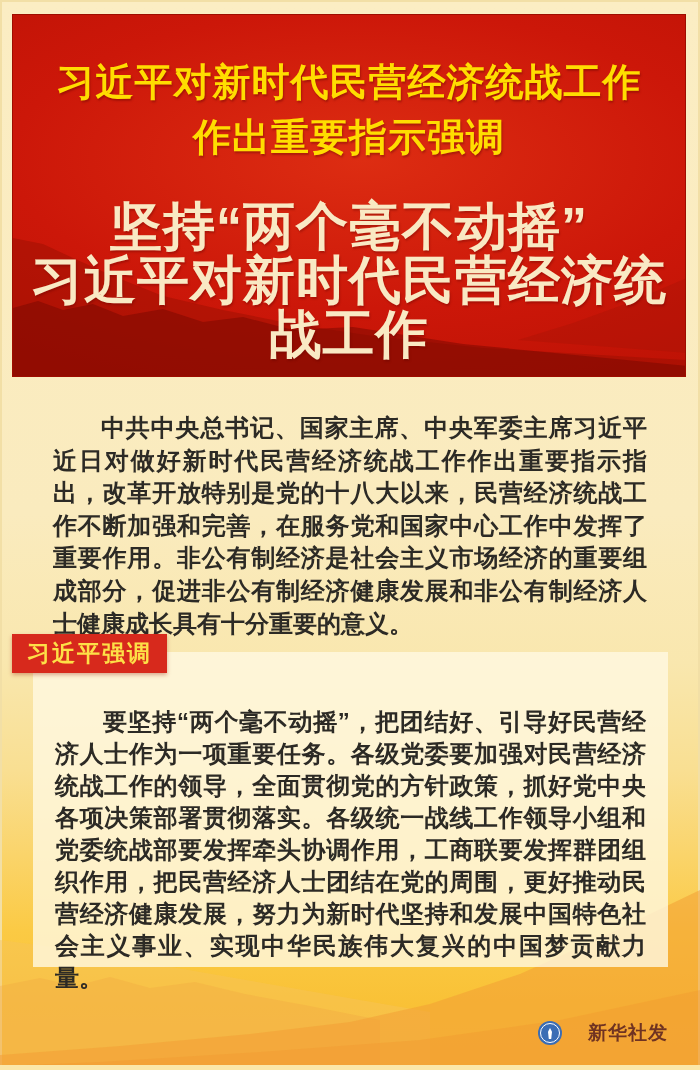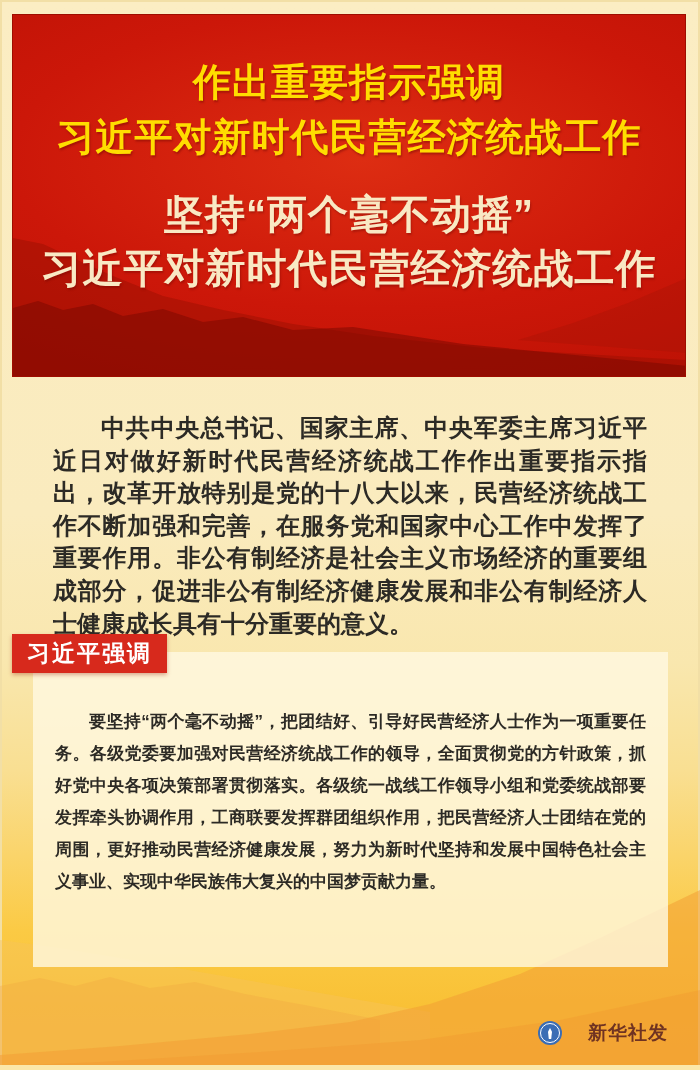--- a/index.html
+++ b/index.html
@@ -24,46 +24,46 @@
     background:radial-gradient(ellipse 95% 75% at 52% 40%, #DD2D12 0%, #CC1709 55%, #BB1104 100%);
     border:1px solid #9E0D00;box-sizing:border-box;overflow:hidden;
   }
   .banner-mtn{position:absolute;left:0;bottom:0;width:674px;height:218px;z-index:1;}
   .banner-title{
     position:relative;z-index:2;margin-top:40px;text-align:center;
     color:#FFDD00;font-weight:bold;font-size:38px;line-height:55px;
     text-shadow:1px 2px 2px rgba(90,0,0,0.35);letter-spacing:1px;
   }
   .banner-subtitle{
-    position:relative;z-index:2;margin-top:22px;text-align:center;
-    color:#F9E9C4;font-weight:bold;font-size:40px;line-height:54px;
+    position:relative;z-index:2;margin-top:34px;text-align:center;
+    color:#F9E9C4;font-weight:bold;font-size:52px;line-height:54px;
     text-shadow:1px 2px 2px rgba(90,0,0,0.30);letter-spacing:1px;
   }
 
   .intro{
     position:absolute;left:53px;top:412px;width:594px;margin:0;
     font-size:24px;line-height:32.6px;color:#2C2A25;font-weight:600;
     text-align:justify;text-indent:2em;z-index:2;
   }
 
   .section-label{
     position:absolute;left:12px;top:634px;width:155px;height:39px;z-index:4;
-    background:#D7291C;color:#ffffff;font-size:23px;font-weight:bold;
+    background:#D7291C;color:#fde047;font-size:23px;font-weight:bold;
     text-align:center;line-height:39px;letter-spacing:2px;
     box-shadow:0 2px 4px rgba(150,30,10,0.35);
     font-family:Liberation Serif, serif;
   }
 
   .quote-box{
     position:absolute;left:33px;top:652px;width:635px;height:315px;z-index:3;
     background:rgba(255,249,226,0.80);
   }
   .quote-box p{
     margin:0;padding:54px 22px 0 22px;
-    font-size:17px;line-height:32px;color:#2C2A25;font-weight:600;
+    font-size:24px;line-height:32px;color:#2C2A25;font-weight:600;
     text-align:justify;text-indent:2em;
   }
 
   .bottom-mtn{position:absolute;left:0;top:690px;width:700px;height:380px;z-index:1;}
   .bottom-strip{position:absolute;left:0;bottom:0;width:700px;height:5px;background:#FBE7A9;z-index:2;}
 
   .credit{
     position:absolute;right:32px;top:1021px;z-index:5;
     display:flex;align-items:center;gap:26px;padding-left:44px;
   }
@@ -88,22 +88,22 @@
 
 <div>
 
   <div class="banner">
     <svg class="banner-mtn" viewBox="0 0 674 218" preserveAspectRatio="none">
       <path d="M674,120 L615,145 L560,165 L505,182 L674,195 Z" fill="rgba(160,20,5,0.30)"></path>
       <path d="M0,80 L30,86 L60,100 L100,118 L150,138 L210,152 L280,166 L360,178 L470,190 L674,202 L674,218 L0,218 Z" fill="rgba(150,15,2,0.45)"></path>
       <path d="M0,150 L25,143 L50,152 L80,146 L110,158 L150,151 L190,164 L230,159 L280,172 L340,169 L450,186 L674,208 L674,218 L0,218 Z" fill="rgba(120,8,0,0.50)"></path>
     </svg>
     <div class="banner-title">
+      <div>习近平对新时代民营经济统战工作</div>
       <div>作出重要指示强调</div>
-      <div>习近平对新时代民营经济统战工作</div>
     </div>
     <div class="banner-subtitle">
       <div>坚持“两个毫不动摇”</div>
       <div>习近平对新时代民营经济统战工作</div>
     </div>
   </div>
 
   <p class="intro">中共中央总书记、国家主席、中央军委主席习近平近日对做好新时代民营经济统战工作作出重要指示指出，改革开放特别是党的十八大以来，民营经济统战工作不断加强和完善，在服务党和国家中心工作中发挥了重要作用。非公有制经济是社会主义市场经济的重要组成部分，促进非公有制经济健康发展和非公有制经济人士健康成长具有十分重要的意义。</p>
 
   <div class="section-label">习近平强调</div>

